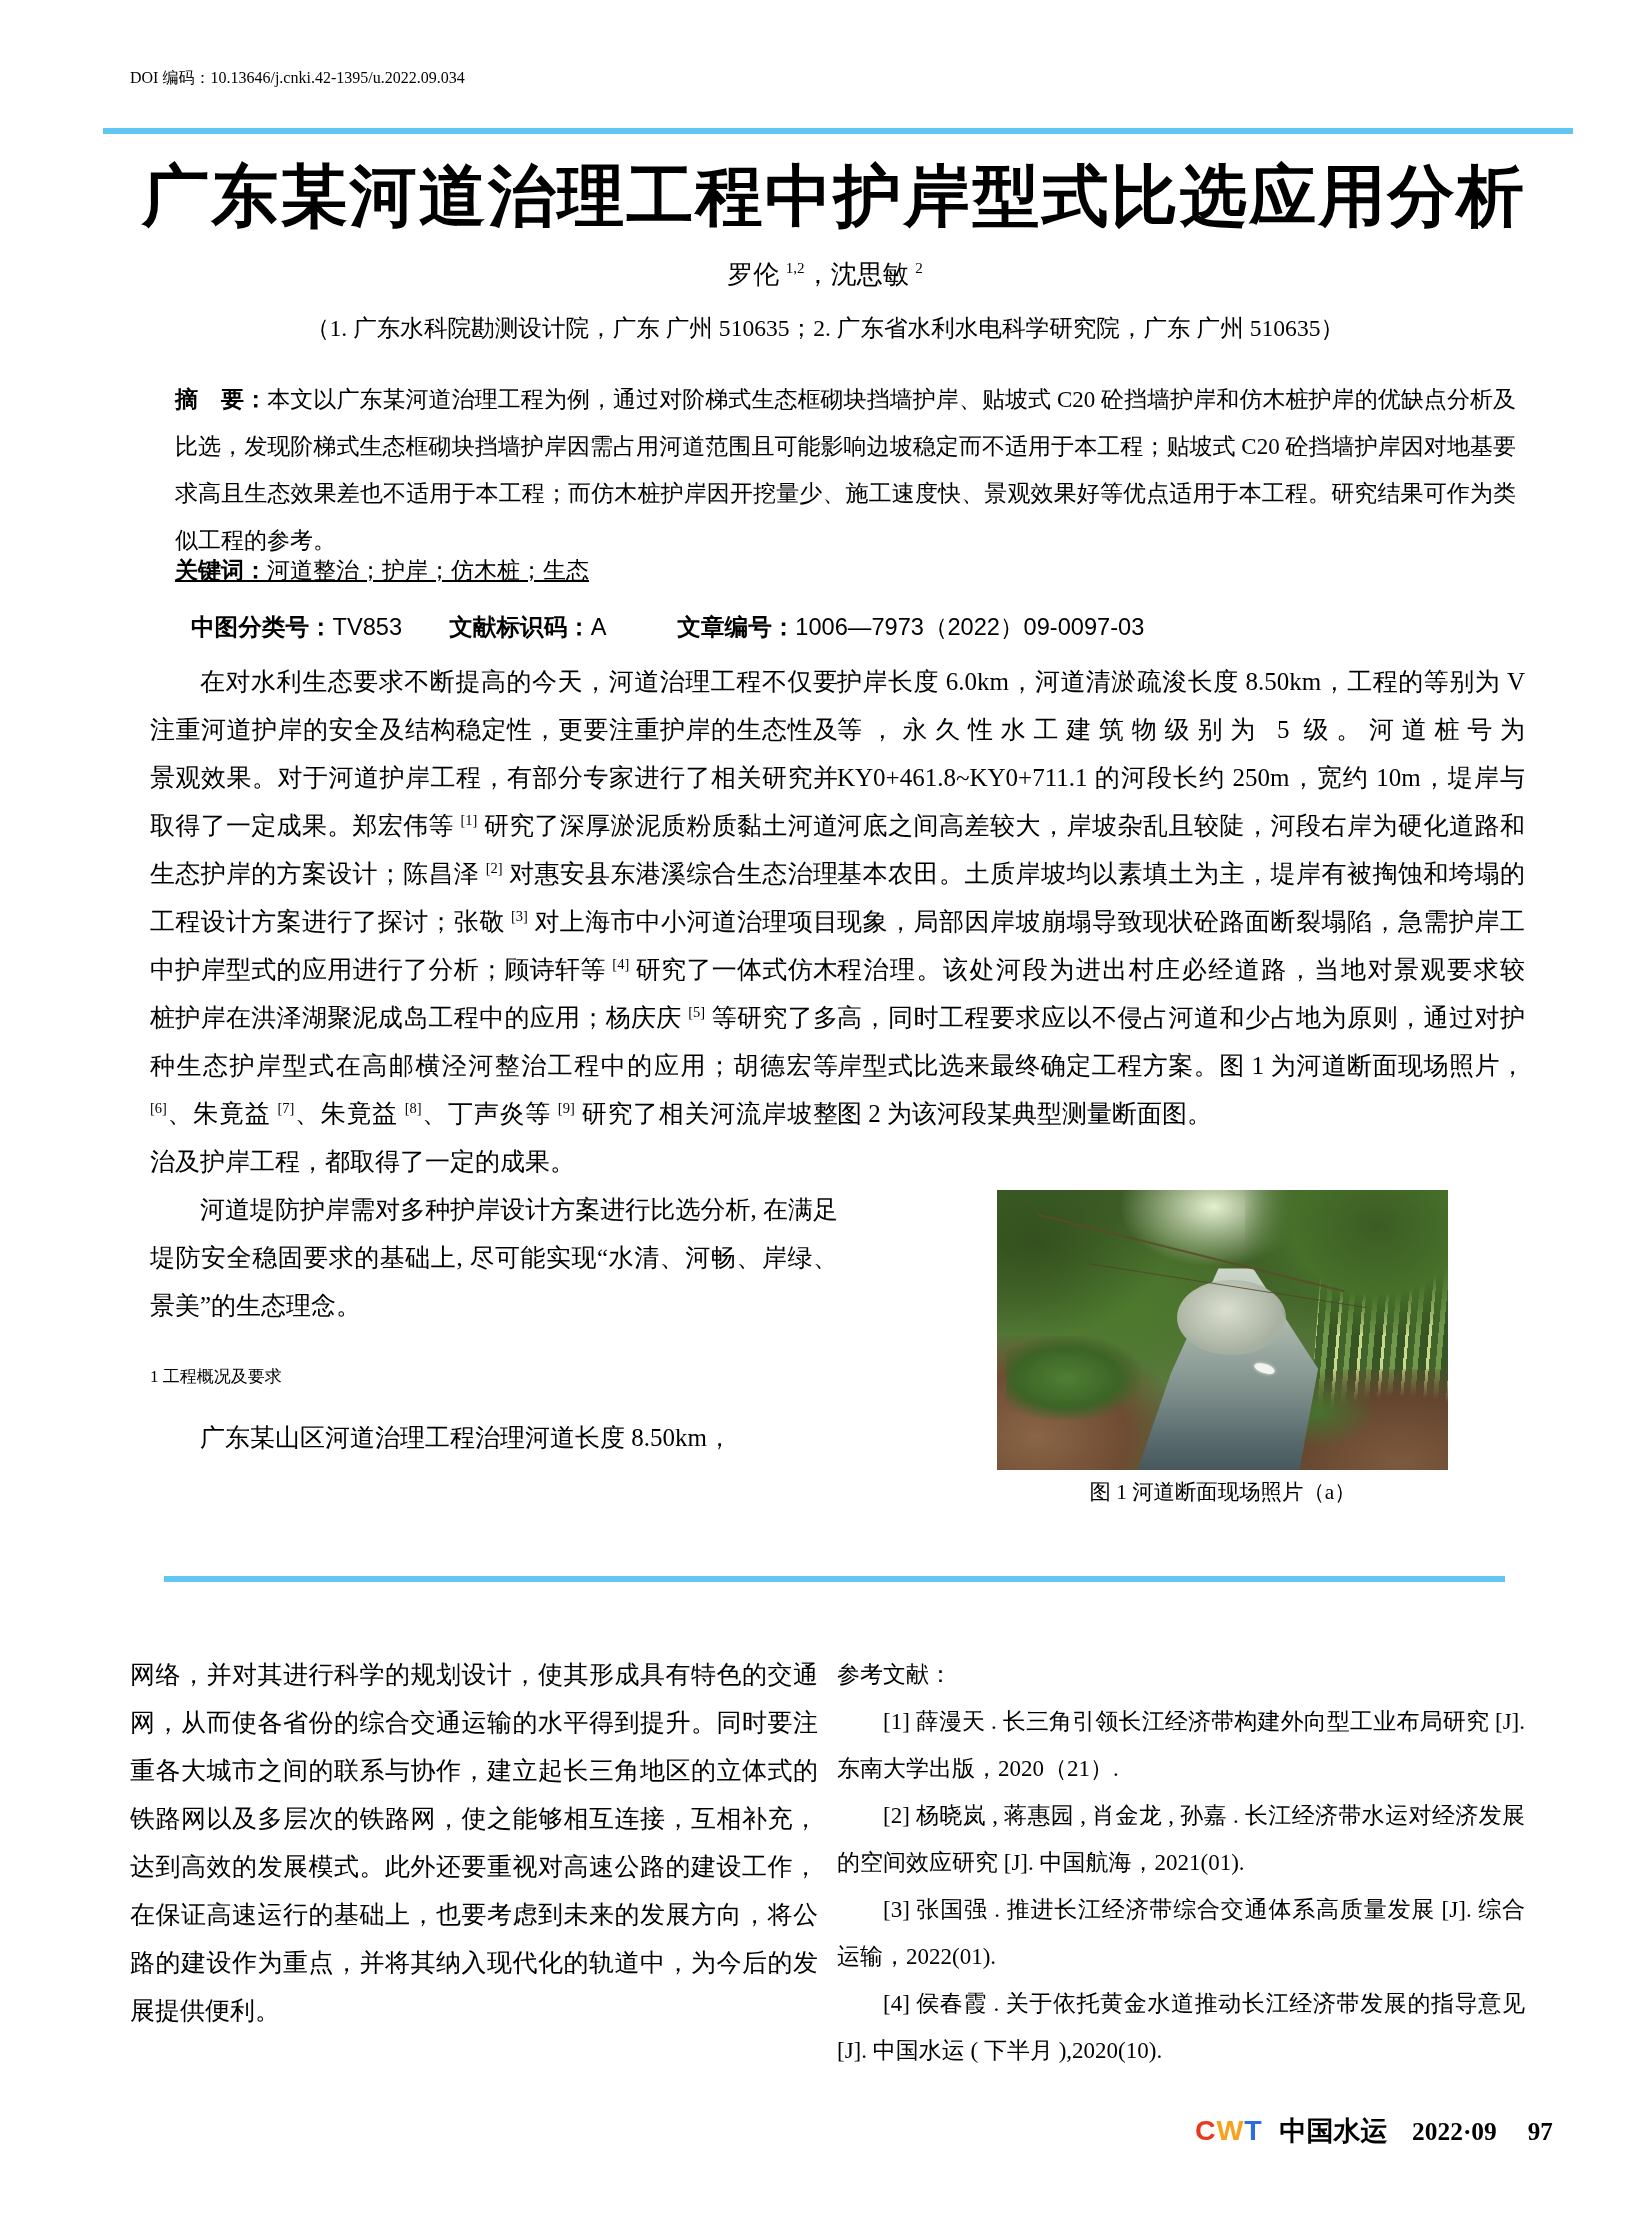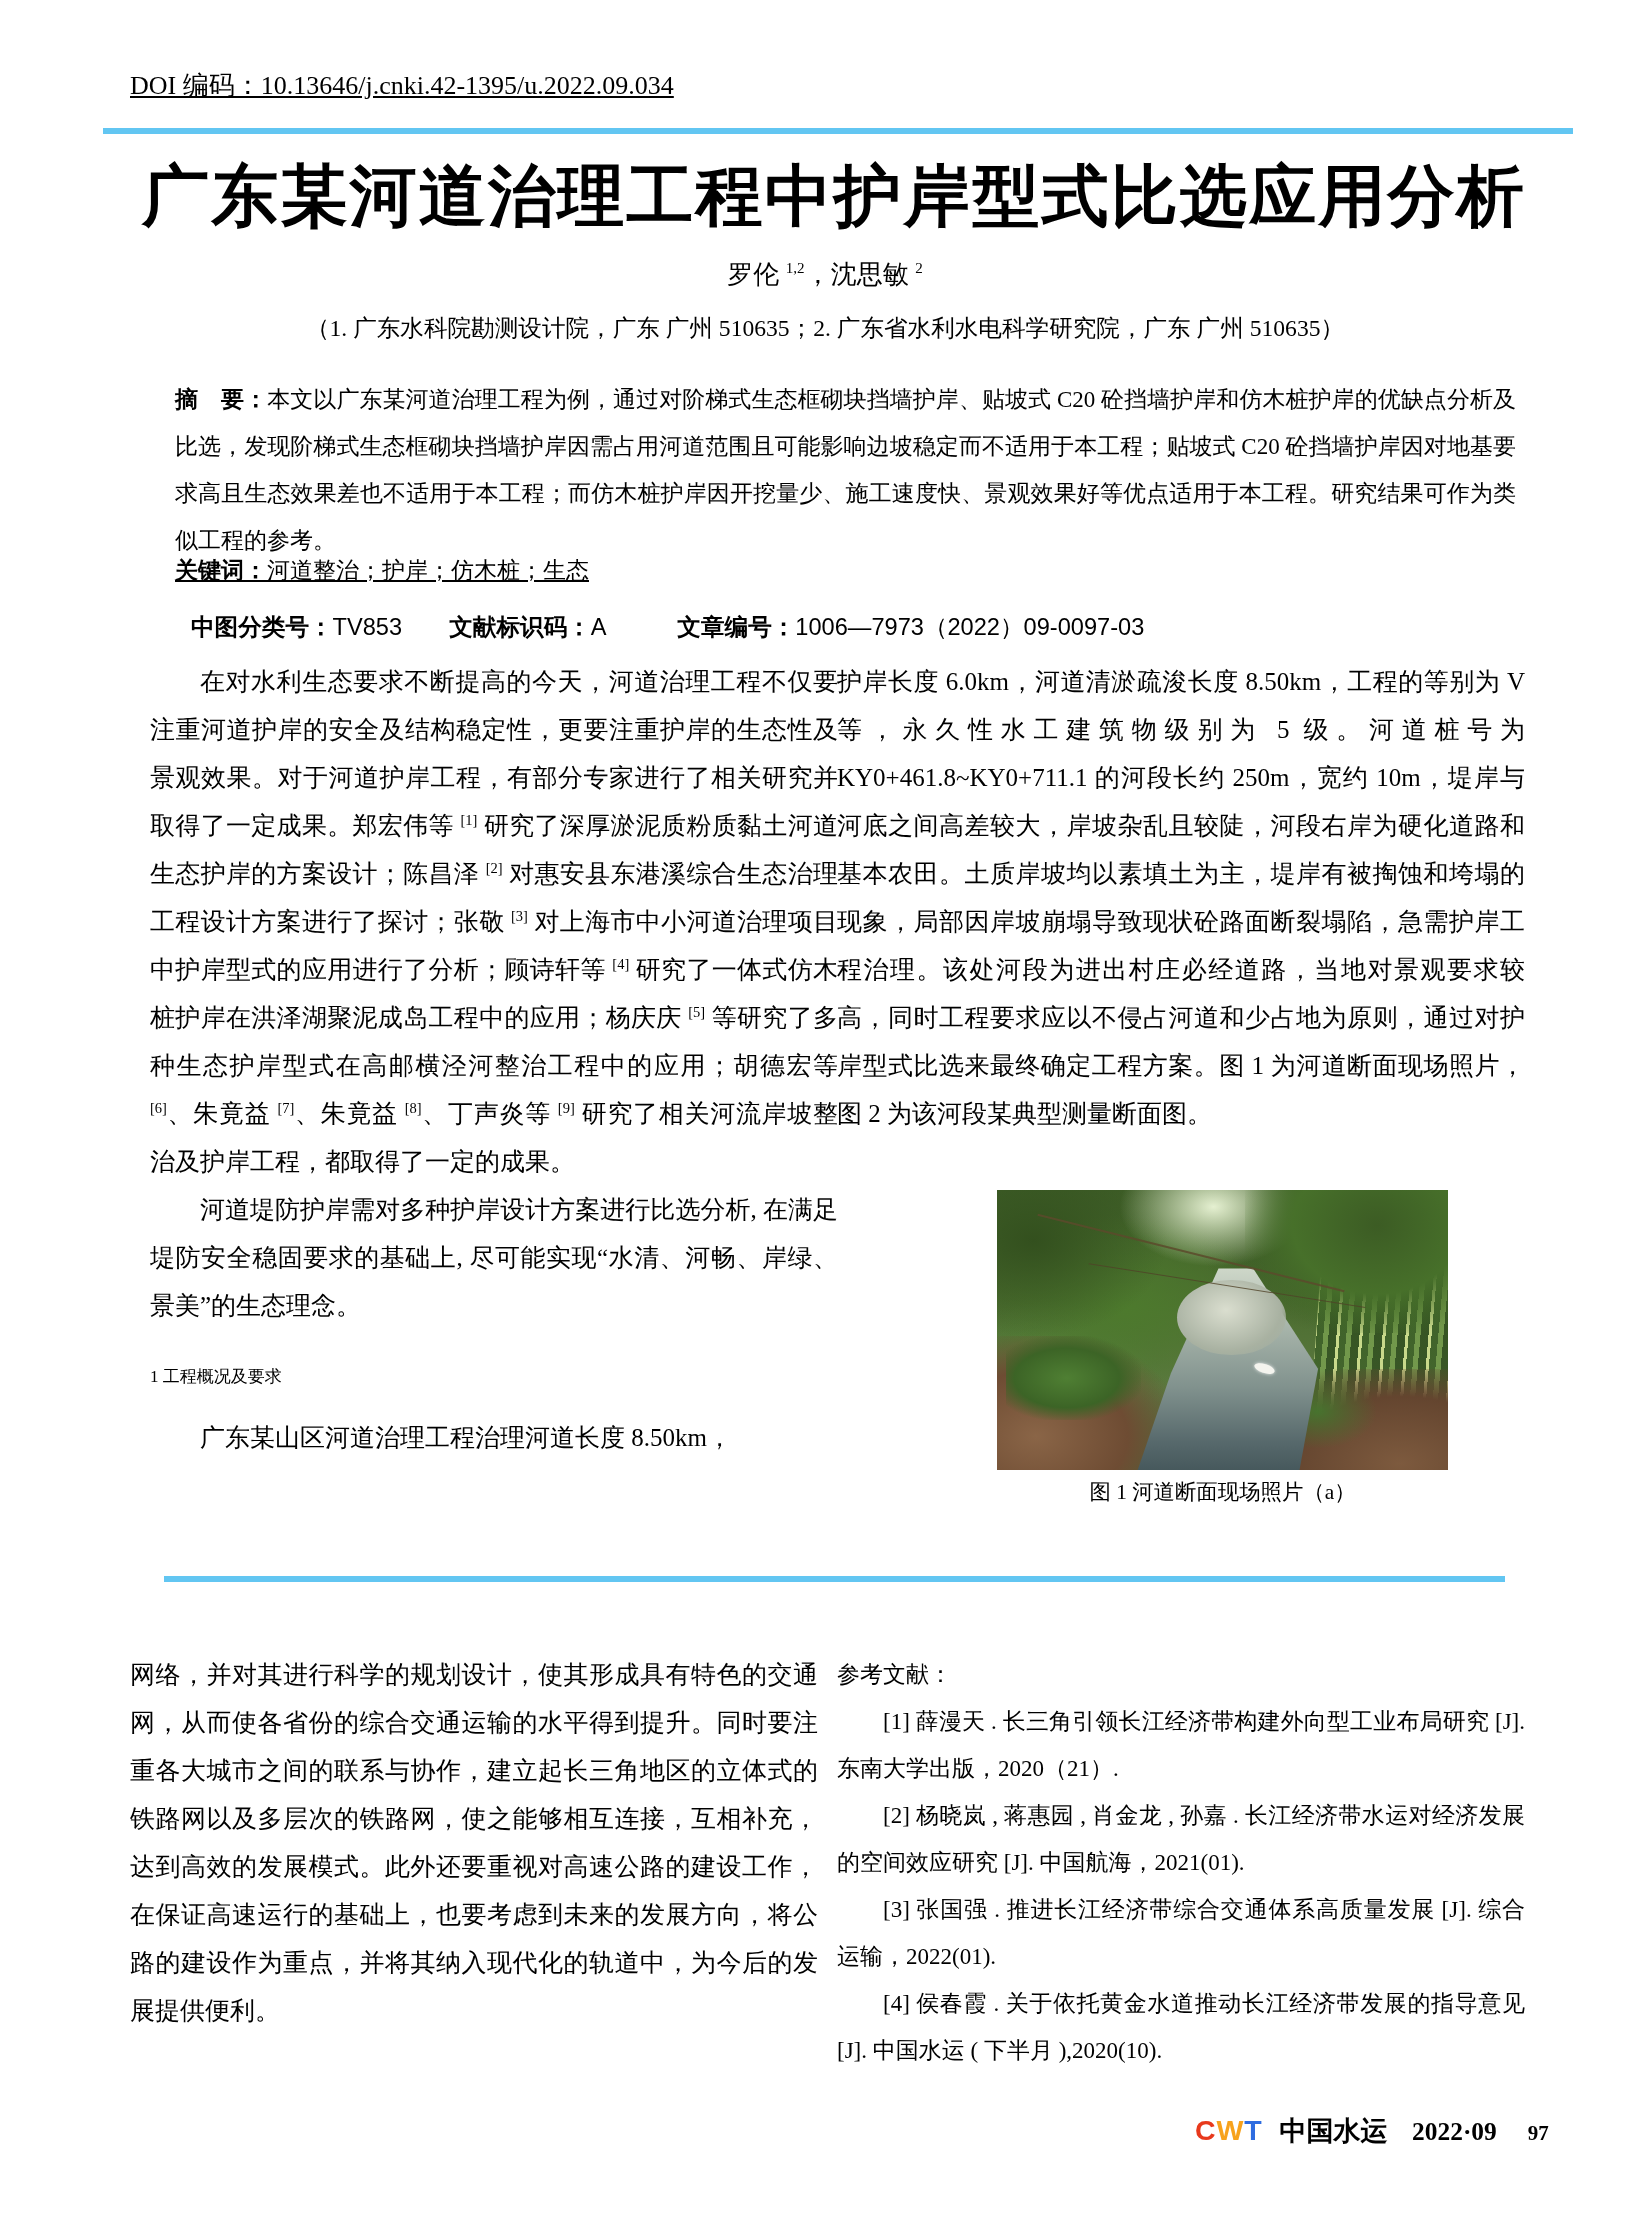--- a/index.html
+++ b/index.html
@@ -5,21 +5,21 @@
   html,body { margin:0; padding:0; background:#ffffff; }
   .page {
     position:relative; width:1650px; height:2239px; background:#ffffff;
     font-family:"Liberation Serif","DejaVu Serif",serif; color:#000;
     overflow:hidden;
   }
   .hei  { font-family:"Liberation Sans","DejaVu Sans",sans-serif; font-weight:bold; }
   .sans { font-family:"Liberation Sans","DejaVu Sans",sans-serif; }
   sup { font-size:58%; line-height:0; }
 
-  #doi { position:absolute; left:130px; top:68px; font-size:26px;text-decoration:underline; }
+  #doi { position:absolute; left:130px; top:68px; font-size:16px; }
   .rule { background:var(--rule_blue,#62c6f2); position:absolute; }
   #rule-top { left:103px; top:128px; width:1470px; height:6.2px; }
   #rule-mid { left:164px; top:1576px; width:1341px; height:5.8px; }
 
   #title { position:absolute; left:0; top:151px; width:100%; margin:0; text-align:center;
            font-size:67px; font-weight:bold; letter-spacing:2.2px;padding-left:9px; }
   #authors { position:absolute; left:0; top:257px; width:100%; text-align:center; font-size:26px; }
   #affiliation { position:absolute; left:0; top:312px; width:100%; text-align:center; font-size:23.6px; }
 
   #abstract { position:absolute; left:175px; top:376px; width:1341px; margin:0;
@@ -71,21 +71,21 @@
   .ph-branch2 { position:absolute; left:20%; top:34%; width:62%; height:1.3px; background:rgba(80,66,40,.8); transform:rotate(9deg); }
   .ph-bottle { position:absolute; left:57%; top:62%; width:4.6%; height:3.2%; border-radius:50%;
     background:#f4f4ee; transform:rotate(18deg); box-shadow:0 0 3.6px rgba(255,255,255,.85); }
 
   #fig-caption { position:absolute; left:997px; top:1477px; width:451px; text-align:center; font-size:21.4px; }
 
   #footer { position:absolute; left:1195px; top:2113px; display:flex; align-items:baseline; font-size:25.4px; }
   #cwt { font-family:"Liberation Sans","DejaVu Sans",sans-serif; font-weight:bold; font-size:28.5px; letter-spacing:0.9px; }
   #journal { font-family:"Liberation Sans","DejaVu Sans",sans-serif; font-weight:bold; font-size:27px; margin-left:17px; }
   #issue { margin-left:24.5px; font-weight:bold; font-size:25.4px; }
-  #pageno { margin-left:31px; font-weight:bold; font-size:21px; }
+  #pageno { margin-left:31px; font-weight:bold; font-size:25px; }
 </style>
 </head>
 <body>
 
 <div class="page">
 
   <div id="doi">DOI 编码：10.13646/j.cnki.42-1395/u.2022.09.034</div>
   <div id="rule-top" class="rule"></div>
 
   <h1 id="title">广东某河道治理工程中护岸型式比选应用分析</h1>

